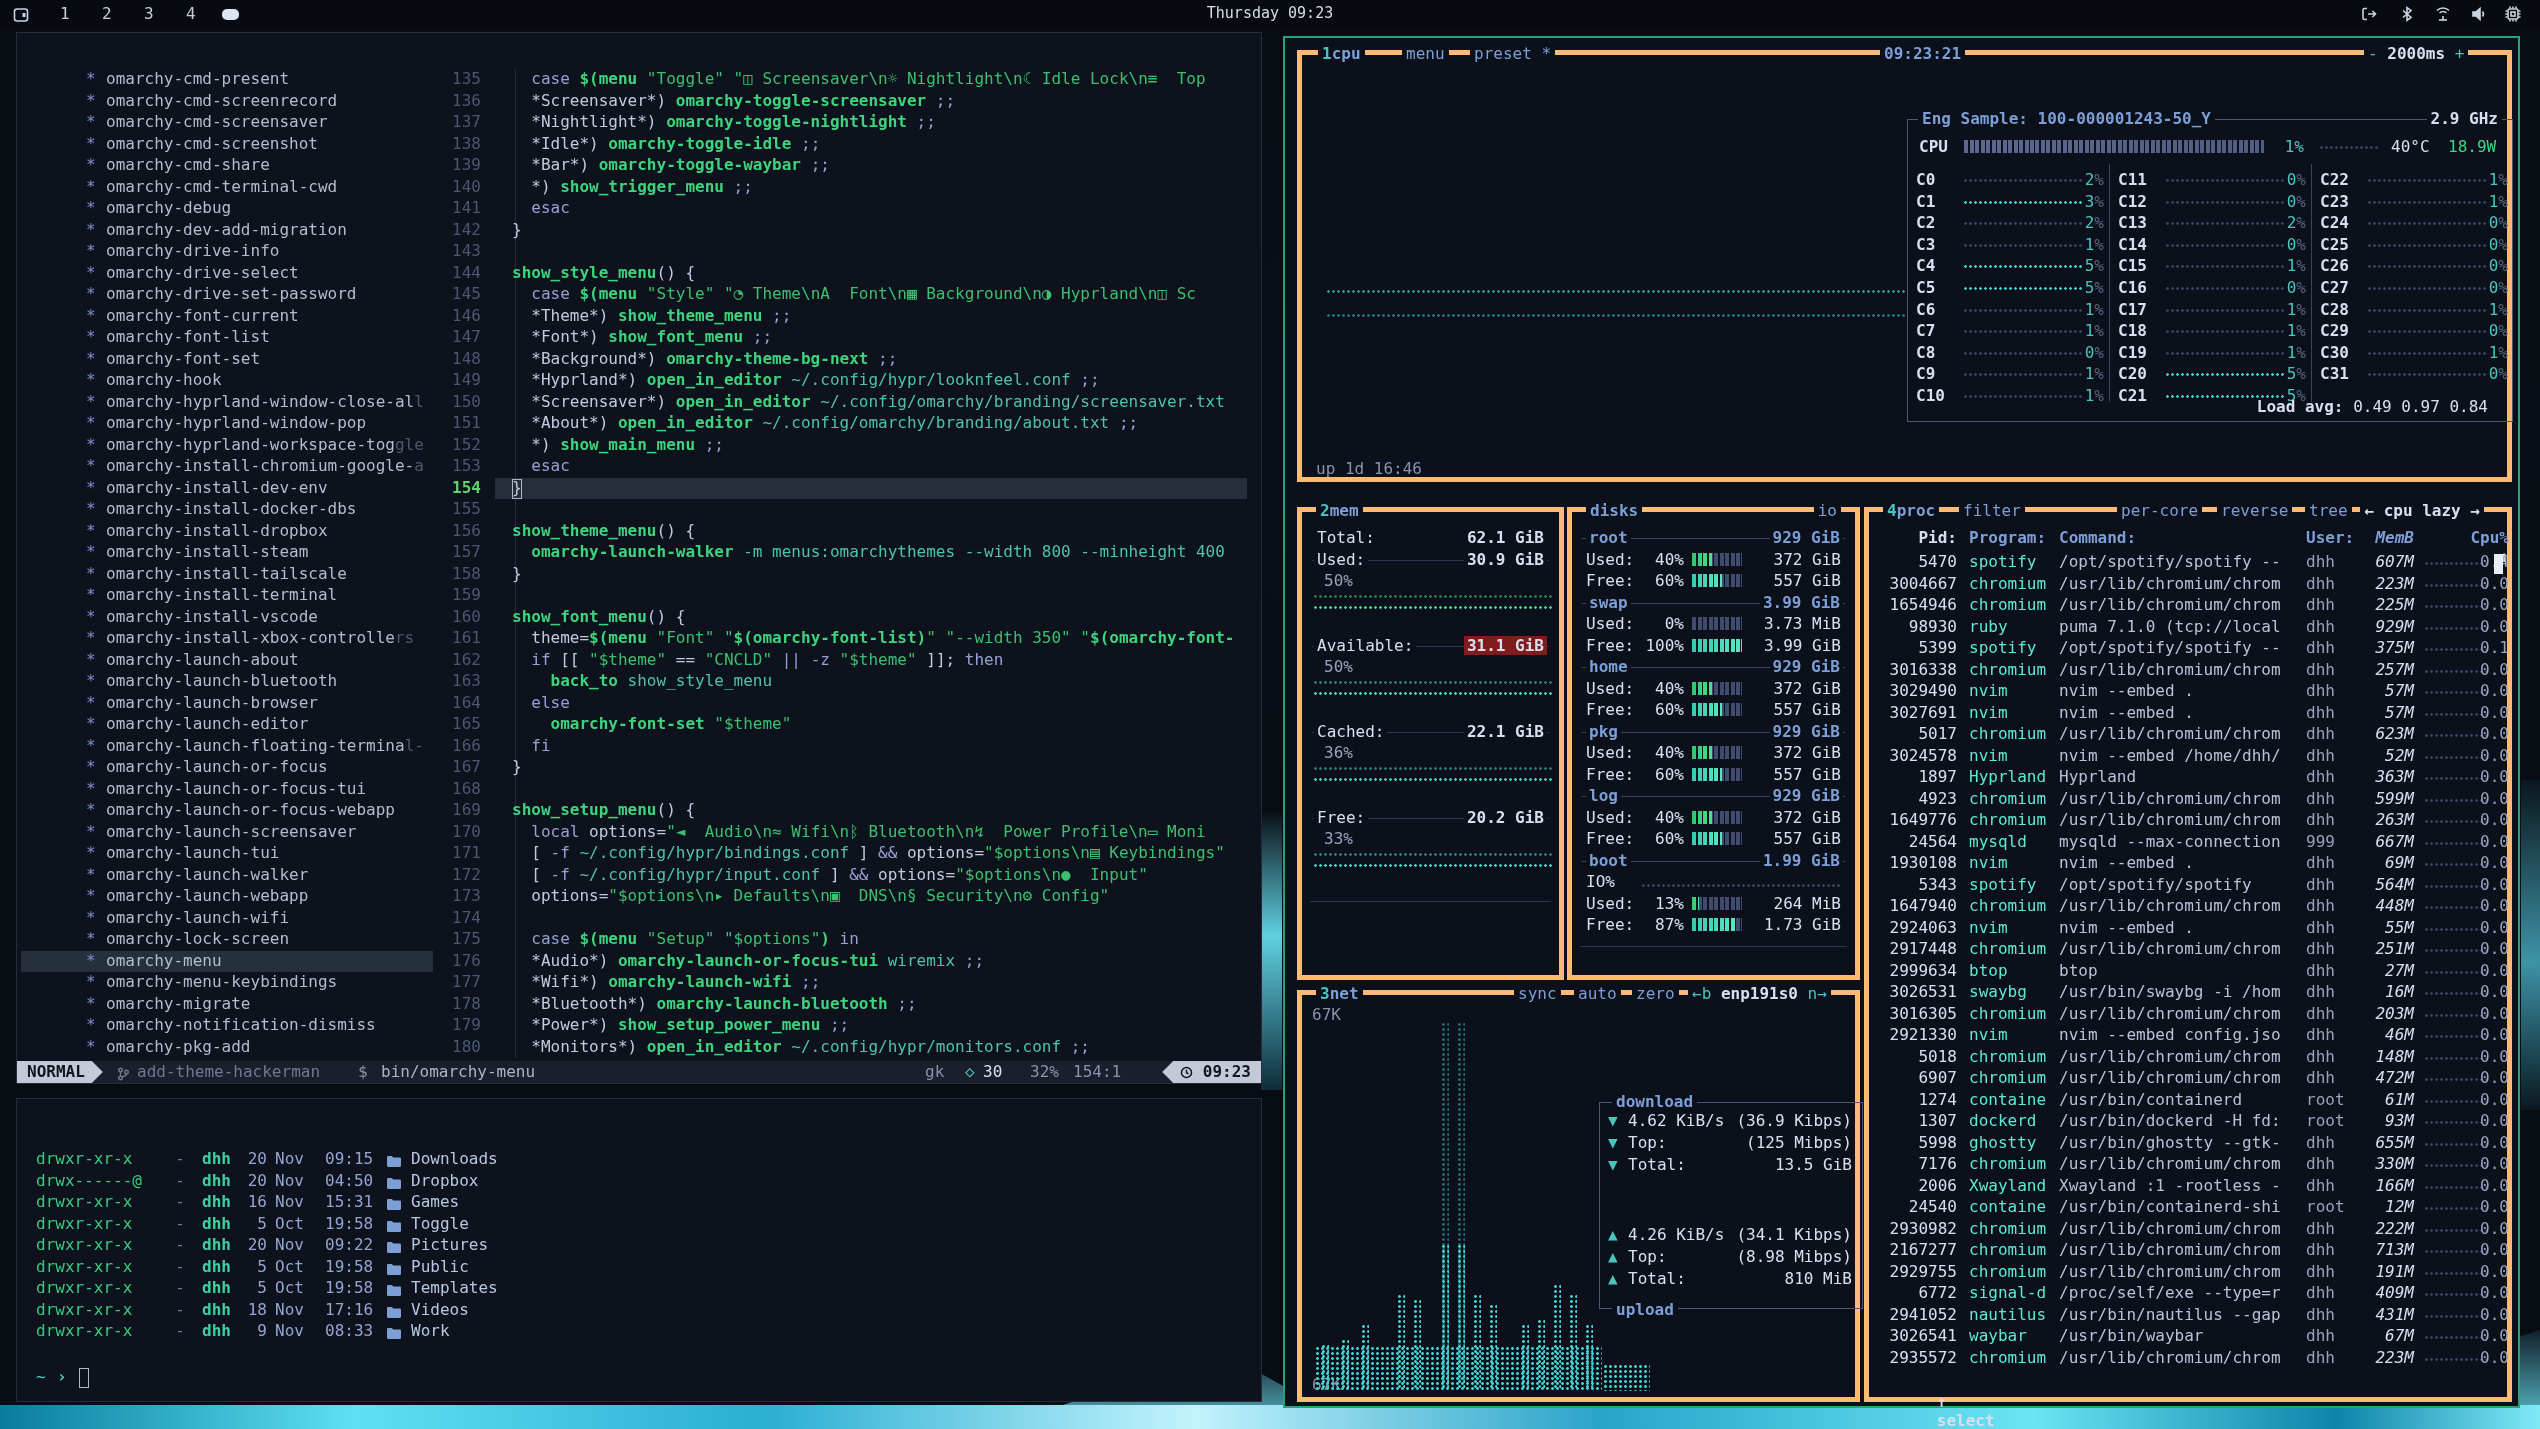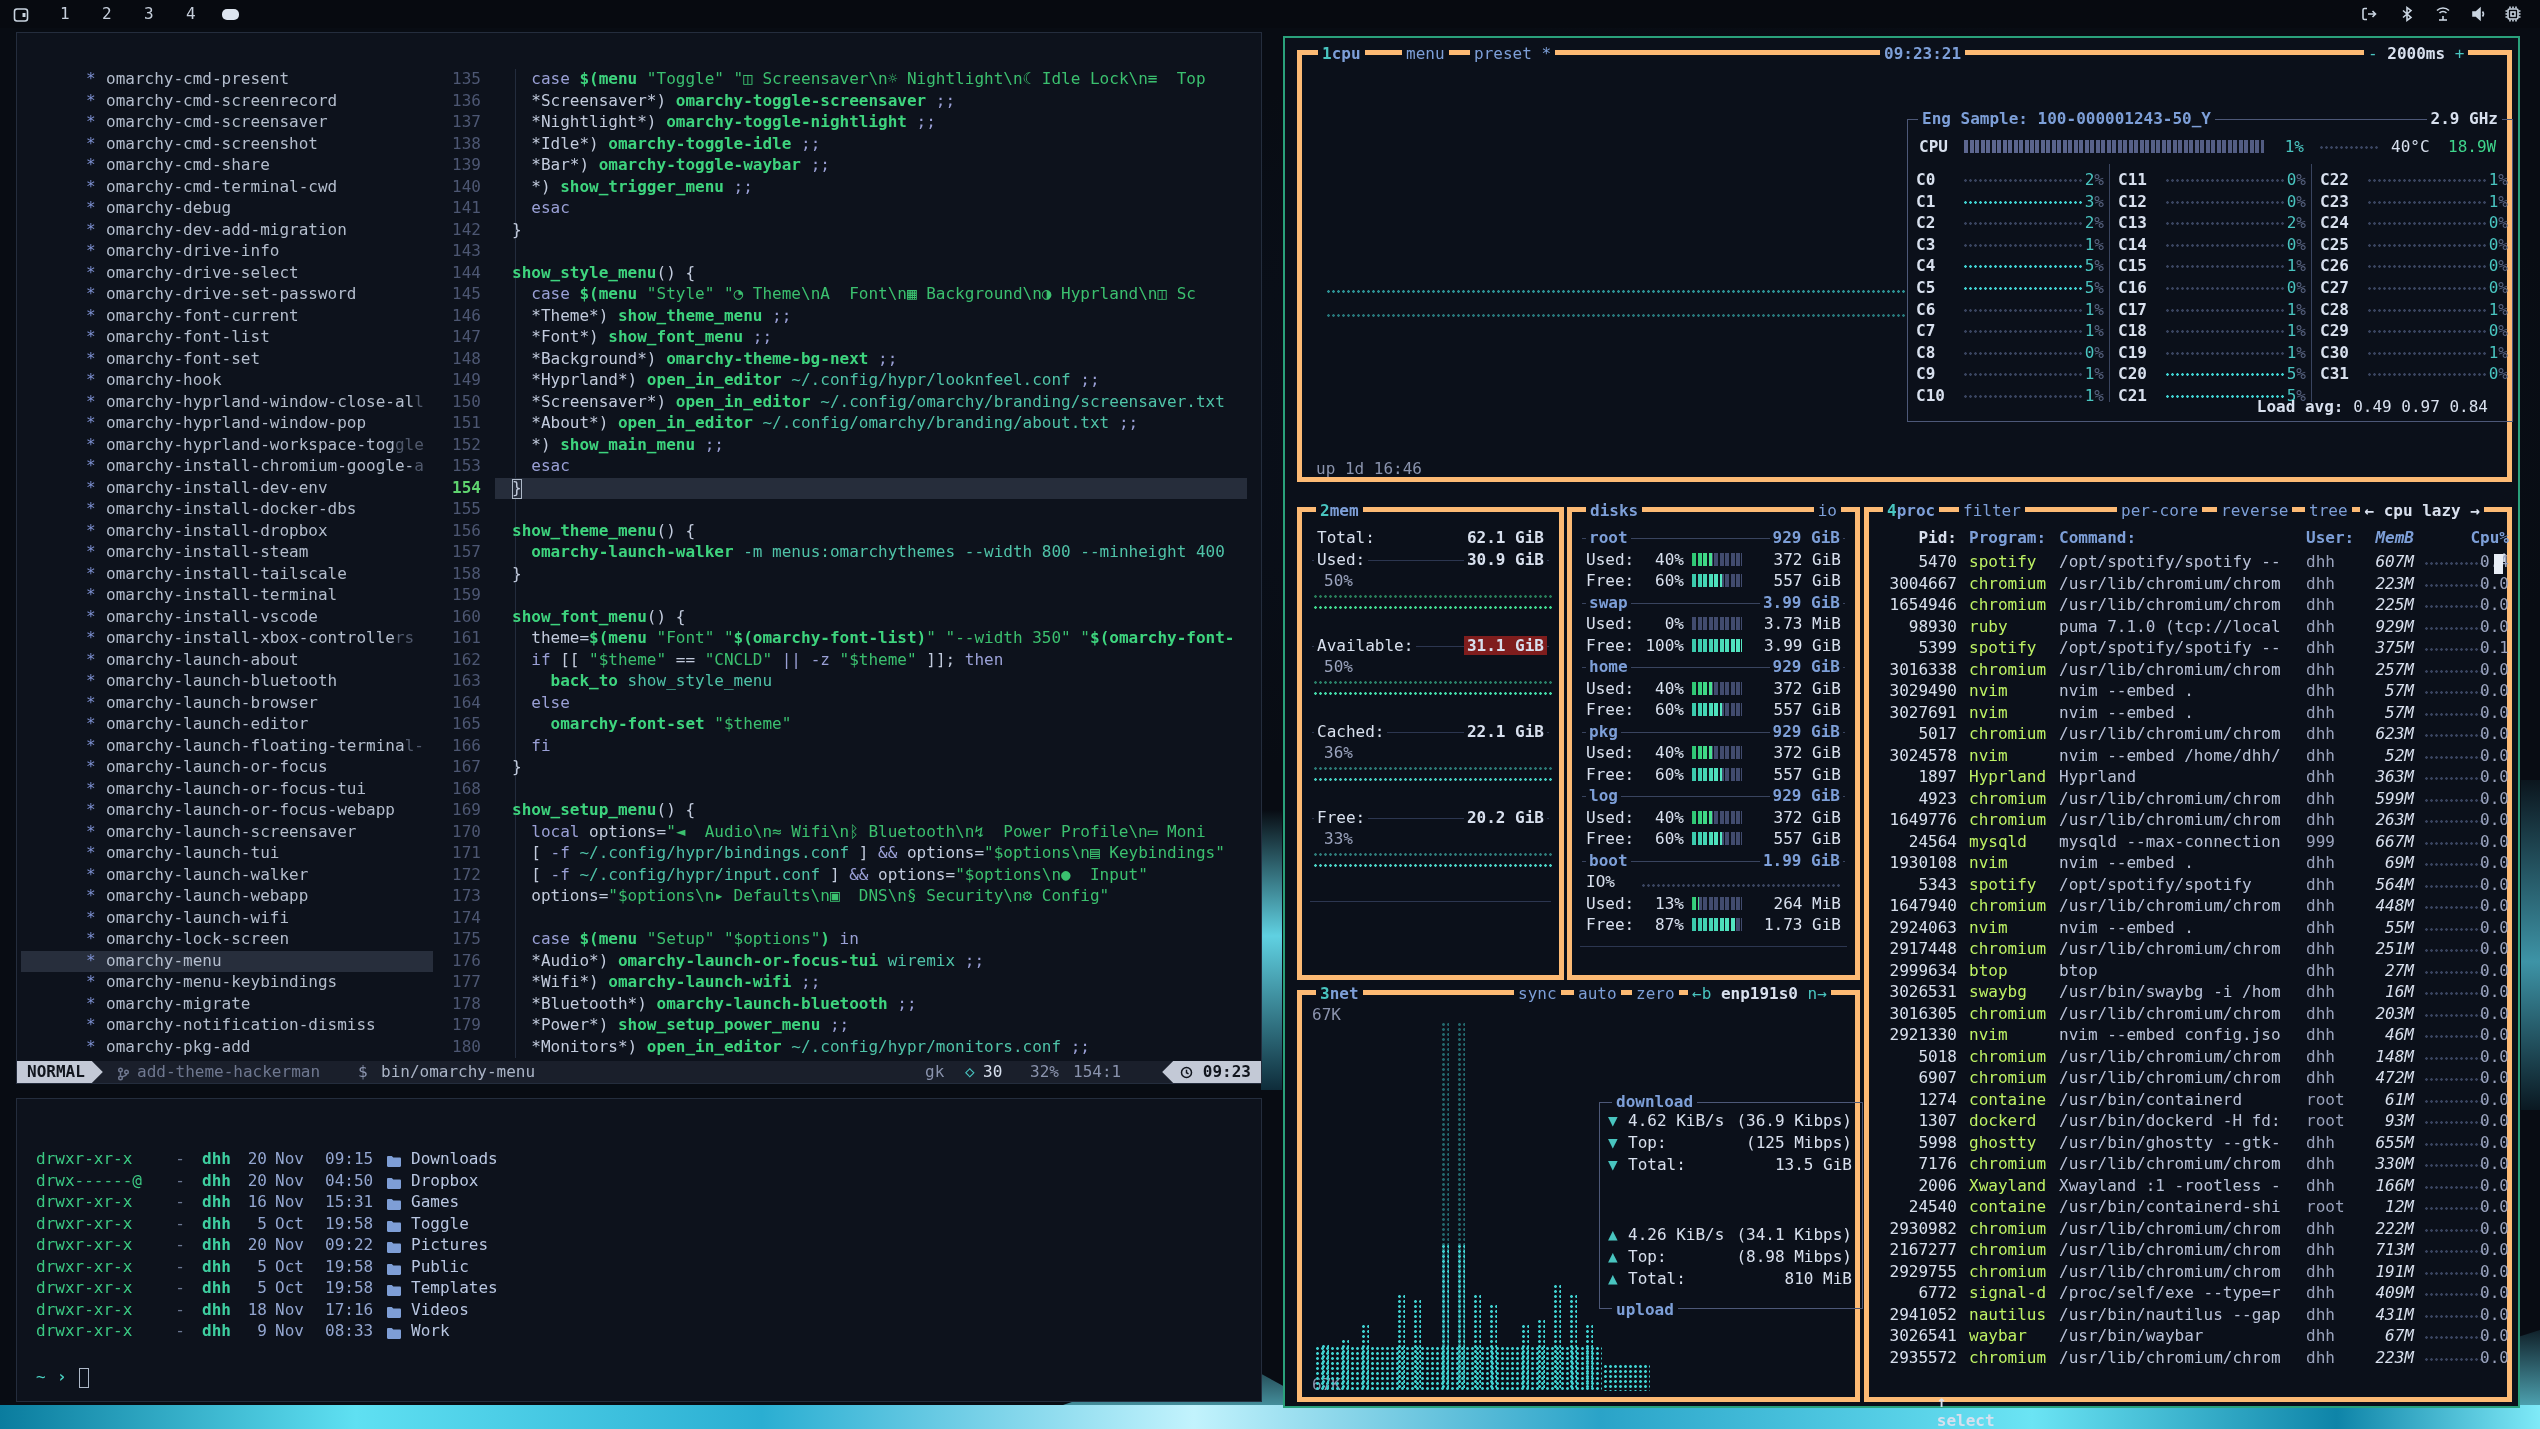--- a/index.html
+++ b/index.html
@@ -77,21 +77,21 @@
   .bold{font-weight:bold}
   .dots{background-image:radial-gradient(circle at 1.5px 1.5px,var(--c,#39445f) 1.2px,transparent 1.5px);background-size:5px 4px;}
   .vdots{background-image:radial-gradient(circle at 1.5px 1.5px,var(--c,#3fd0cf) 1.2px,transparent 1.6px);background-size:5px 5px;}
   .cline{position:absolute;height:4px;--c:#3cc9c8;opacity:.7;}
   .meter-line{position:absolute;height:4px;}
   .bar{position:relative;height:13px;background:#414b6e;overflow:hidden;}
   .bar .fill{position:absolute;left:0;top:0;bottom:0;}
   .bar::after{content:"";position:absolute;inset:0;background:repeating-linear-gradient(90deg,transparent 0 4px,#0b101a 4px 5.5px);}
   .prow{position:relative;height:21.5px;white-space:pre;}
   .p-pid{position:absolute;left:0;width:88px;text-align:right;color:#d8e0ee;}
-  .p-prog{position:absolute;left:100px;color:#bef264;}
+  .p-prog{position:absolute;left:100px;color:#5eead4;}
   .p-cmd{position:absolute;left:190px;width:222px;overflow:hidden;color:#b9c2d8;}
   .p-user{position:absolute;left:437px;color:#9aa3bd;}
   .p-mem{position:absolute;left:455px;width:90px;text-align:right;color:#d8e0ee;font-style:italic;}
   .p-dots{position:absolute;left:556px;top:10px;width:62px;height:4px;--c:#39445f;}
   .p-cpu{position:absolute;left:592px;width:48px;text-align:right;color:#9aa3bd;}
   .core-label{position:absolute;color:#d8e0ee;font-weight:bold;}
   .core-pct{position:absolute;width:44px;text-align:right;}
   .core-pct b{font-weight:normal;color:#49c5c0;}
   .core-pct span{color:#57627f;}
   .d-label{position:absolute;left:14px;color:#d8e0ee;}
@@ -126,20 +126,21 @@
     <svg viewBox="0 0 18 18">
         <rect x="2.5" y="3" width="13" height="12" rx="2.5"></rect>
         <rect x="10.5" y="7" width="3" height="4" fill="#c9d4e0" stroke="none"></rect>
       </svg>
   </span>
   <span class="ws-num" style="left:60px;top:4px;">1</span>
   <span class="ws-num" style="left:102px;top:4px;">2</span>
   <span class="ws-num" style="left:144px;top:4px;">3</span>
   <span class="ws-num" style="left:186px;top:4px;">4</span>
   <span id="ws-pill"></span>
+  <span id="bar-clock">Thursday 09:23</span>
   <span class="tray-ico" style="left:2360px;">
     <svg viewBox="0 0 18 18">
         <path d="M7 3.5 H4.5 A1.5 1.5 0 0 0 3 5 v8 a1.5 1.5 0 0 0 1.5 1.5 H7"></path>
         <path d="M8 9 h7 M12.5 6 l3 3 -3 3"></path>
       </svg>
   </span>
   <span class="tray-ico" style="left:2398px;">
     <svg viewBox="0 0 18 18">
         <path d="M5 5.5 L13 12.5 L9 15.5 L9 2.5 L13 5.5 L5 12.5"></path>
       </svg>

